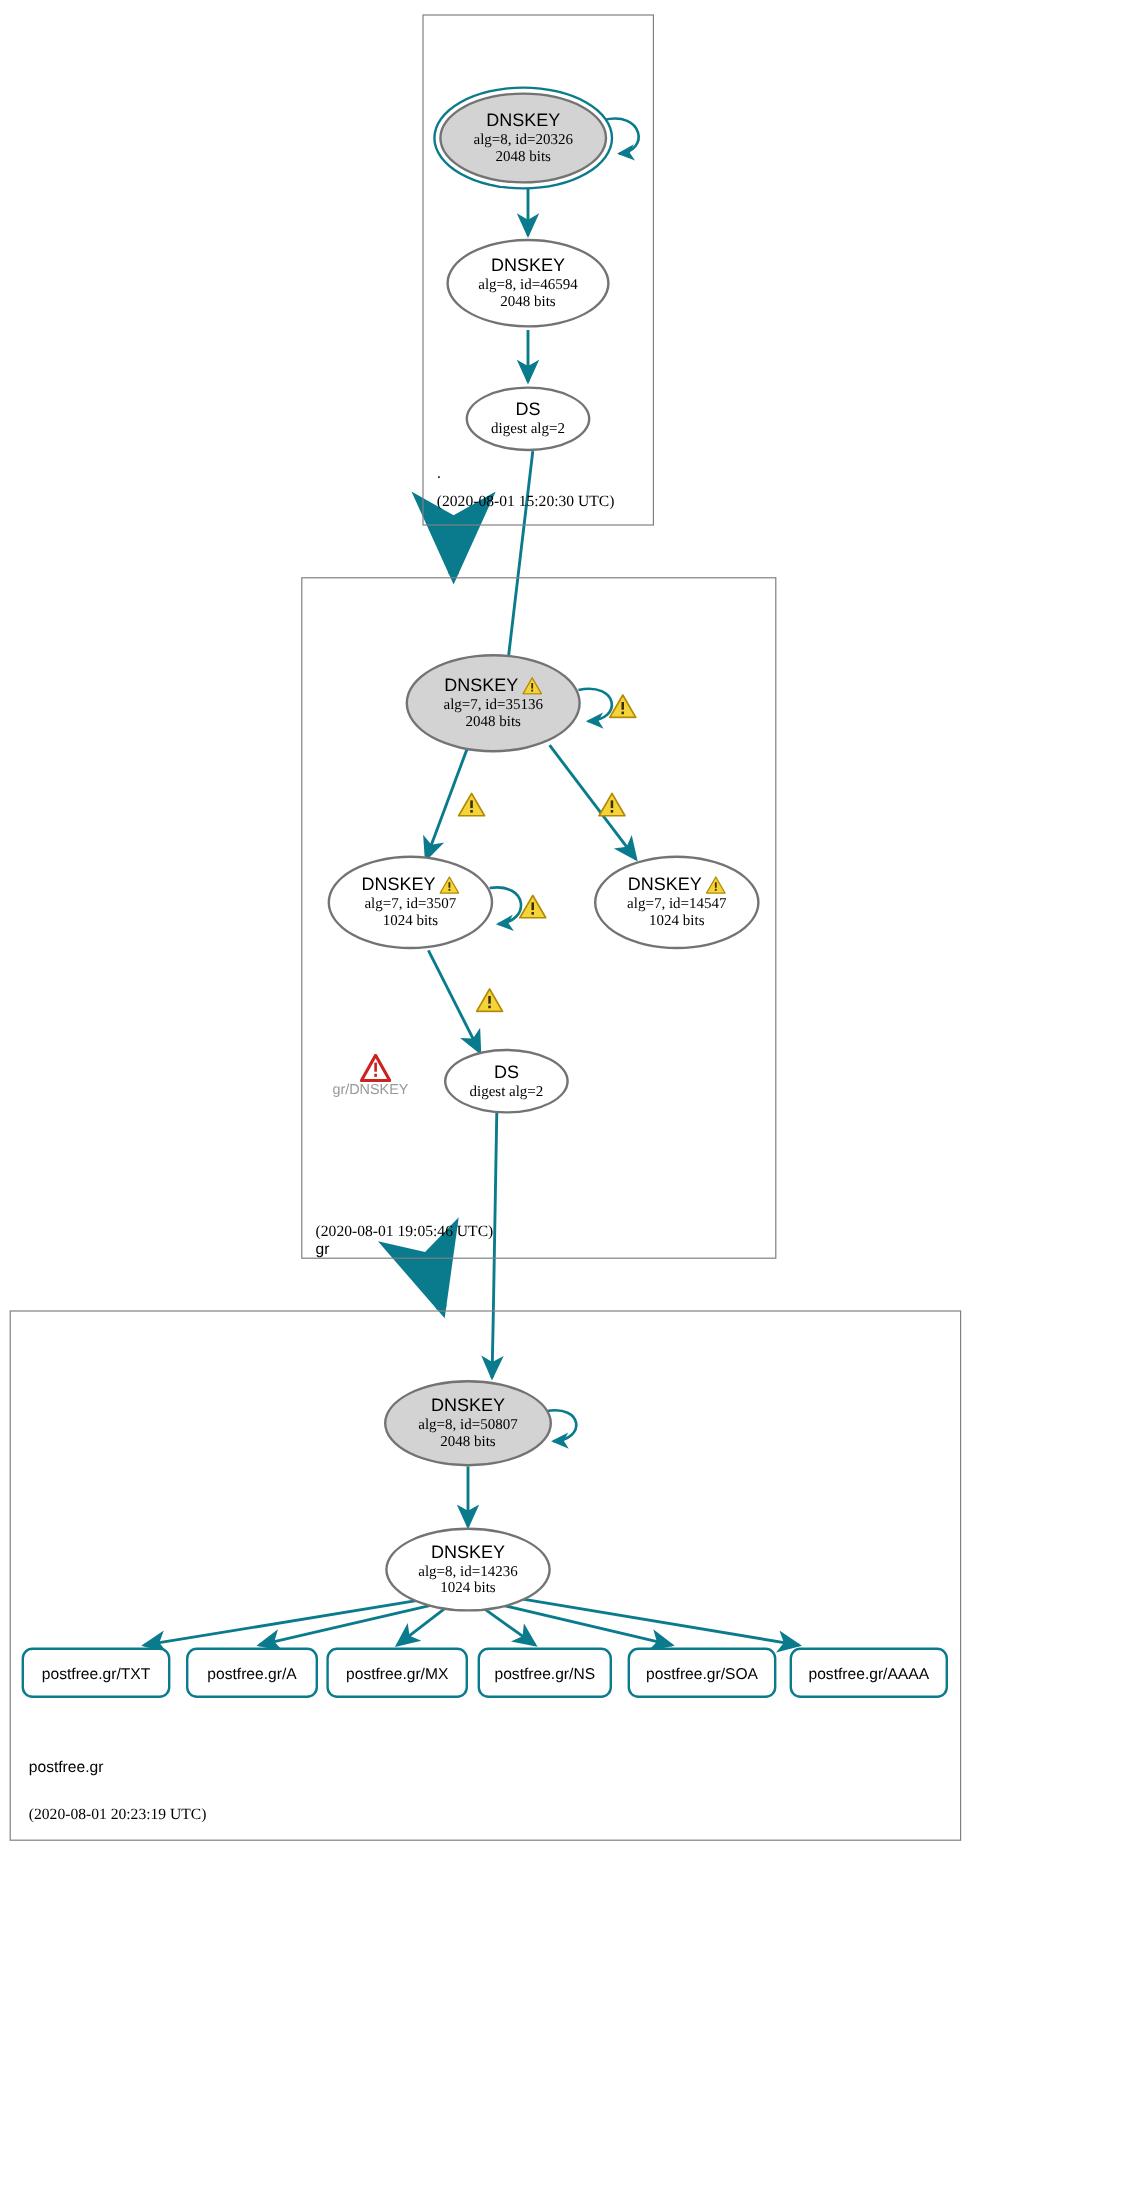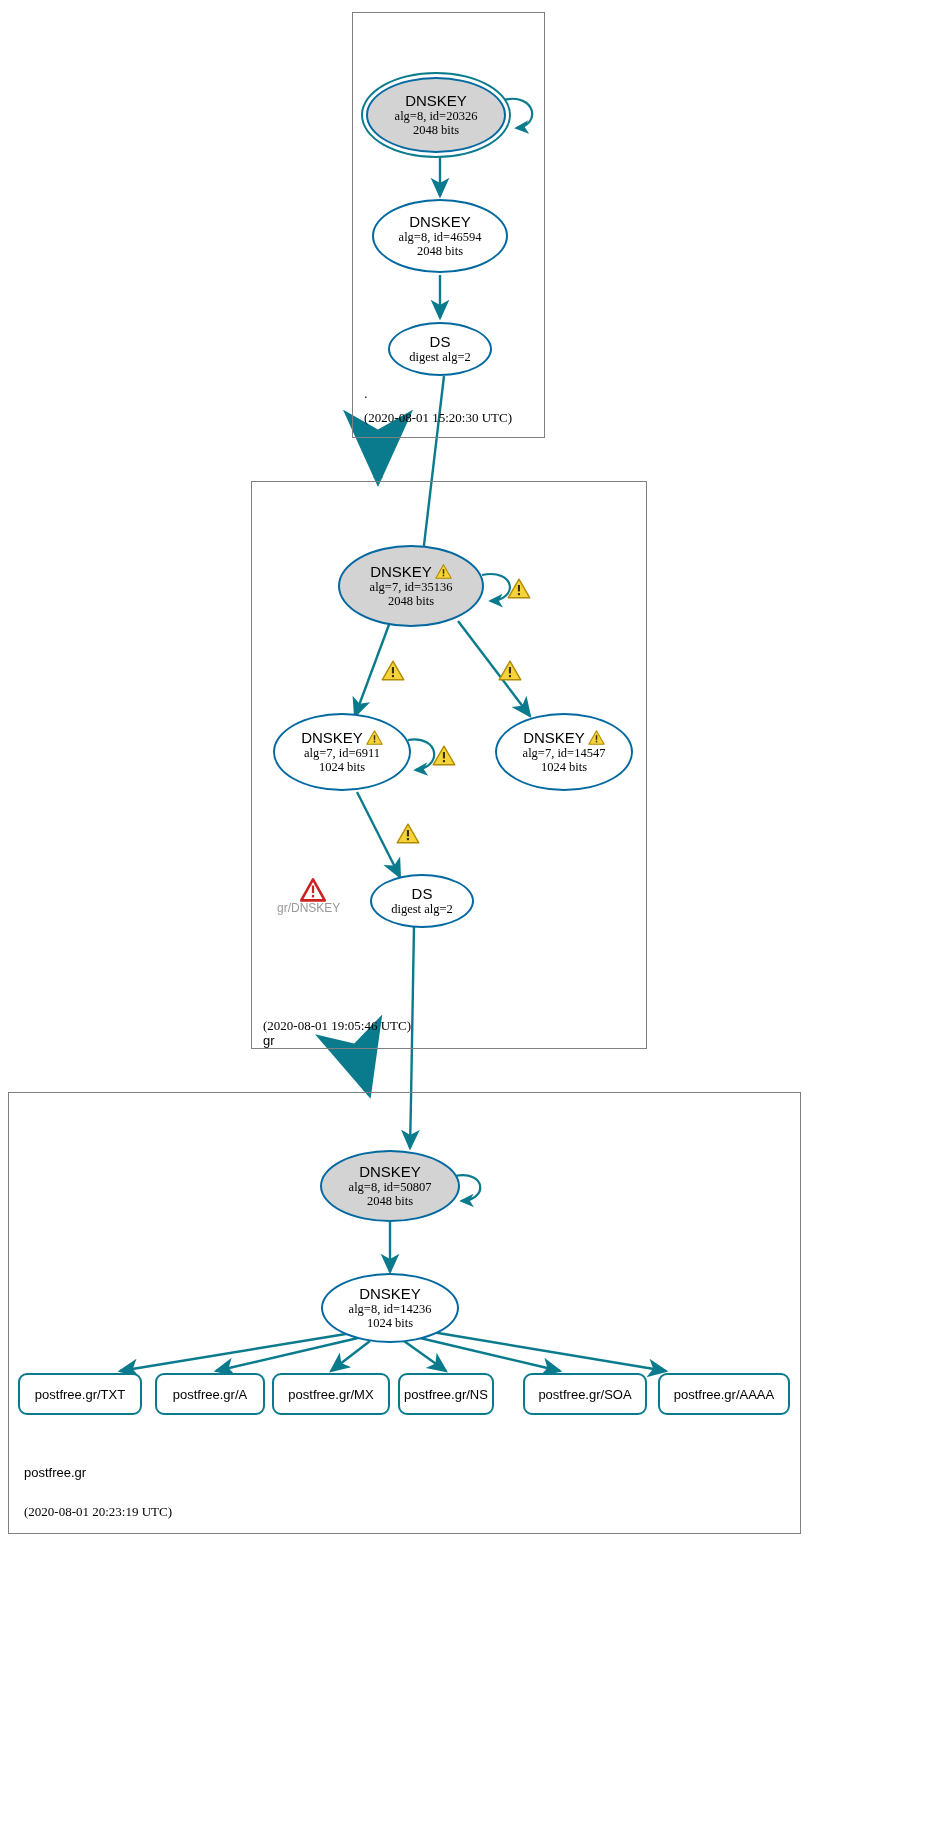--- a/index.html
+++ b/index.html
@@ -7,21 +7,21 @@
        font-family:"Liberation Serif","DejaVu Serif",serif;}
   .stage{position:absolute;left:0;top:0;width:949px;height:1834px;}
   svg.layer{position:absolute;left:0;top:0;width:949px;height:1834px;overflow:visible;}
   .zonebox{position:absolute;border:1px solid #808080;background:transparent;}
   .zonelabel{position:absolute;font-family:"Liberation Sans","DejaVu Sans",sans-serif;
              font-size:13px;color:#000;white-space:nowrap;}
   .zonestamp{position:absolute;font-family:"Liberation Serif","DejaVu Serif",serif;
              font-size:13px;color:#000;white-space:nowrap;}
   .node{position:absolute;display:flex;flex-direction:column;align-items:center;
         justify-content:center;text-align:center;box-sizing:border-box;}
-  .ellipse{border:2px solid #0369a1;border-radius:50%;background:#ffffff;text-align:right;}
+  .ellipse{border:2px solid #737373;border-radius:50%;background:#ffffff;text-align:right;}
   .ellipse.secure{background:#d3d3d3;}
   .ellipse.dbl{box-shadow:0 0 0 3px #ffffff, 0 0 0 5px #0a7b8c;}
   .t1{font-family:"Liberation Sans","DejaVu Sans",sans-serif;font-size:15px;color:#000;
       line-height:1.05;display:flex;align-items:center;gap:3px;}
   .t2{font-family:"Liberation Serif","DejaVu Serif",serif;font-size:12.5px;color:#000;line-height:1.15;}
   .rrbox{position:absolute;border:2px solid #0a7b8c;border-radius:9px;background:#fff;
          display:flex;align-items:center;justify-content:center;
          font-family:"Liberation Sans","DejaVu Sans",sans-serif;font-size:13px;color:#000;
          box-sizing:border-box;white-space:nowrap;}
   .warnicon{display:inline-block;width:17px;height:15px;position:relative;vertical-align:middle;}
@@ -128,21 +128,21 @@
     <div class="t1">
       <span>DNSKEY</span>
       <span class="warnicon">
         <svg width="17" height="15" viewBox="0 0 17 15">
             <path d="M8.5,0.8 L16.2,14.2 L0.8,14.2 Z" fill="#f5d33a" stroke="#b08a00" stroke-width="1.1" stroke-linejoin="round"></path>
             <rect x="7.75" y="5.2" width="1.5" height="4.6" fill="#3a3000"></rect>
             <rect x="7.75" y="10.7" width="1.5" height="1.6" fill="#3a3000"></rect>
           </svg>
       </span>
     </div>
-    <div class="t2">alg=7, id=6911</div>
+    <div class="t2">alg=7, id=3507</div>
     <div class="t2">1024 bits</div>
   </div>
 
   <div class="node ellipse" style="left:495px;top:713px;width:138px;height:78px;">
     <div class="t1">
       <span>DNSKEY</span>
       <span class="warnicon">
         <svg width="17" height="15" viewBox="0 0 17 15">
             <path d="M8.5,0.8 L16.2,14.2 L0.8,14.2 Z" fill="#f5d33a" stroke="#b08a00" stroke-width="1.1" stroke-linejoin="round"></path>
             <rect x="7.75" y="5.2" width="1.5" height="4.6" fill="#3a3000"></rect>
@@ -212,17 +212,17 @@
 
   <div class="node ellipse" style="left:321px;top:1273px;width:138px;height:70px;">
     <div class="t1">DNSKEY</div>
     <div class="t2">alg=8, id=14236</div>
     <div class="t2">1024 bits</div>
   </div>
 
   <div class="rrbox" style="left:18px;top:1373px;width:124px;height:42px;">postfree.gr/TXT</div>
   <div class="rrbox" style="left:155px;top:1373px;width:110px;height:42px;">postfree.gr/A</div>
   <div class="rrbox" style="left:272px;top:1373px;width:118px;height:42px;text-align:center;">postfree.gr/MX</div>
-  <div class="rrbox" style="left:398px;top:1373px;width:96px;height:42px;text-align:center;">postfree.gr/NS</div>
+  <div class="rrbox" style="left:398px;top:1373px;width:112px;height:42px;text-align:center;">postfree.gr/NS</div>
   <div class="rrbox" style="left:523px;top:1373px;width:124px;height:42px;">postfree.gr/SOA</div>
   <div class="rrbox" style="left:658px;top:1373px;width:132px;height:42px;">postfree.gr/AAAA</div>
 
 </div>
 
 </body></html>

